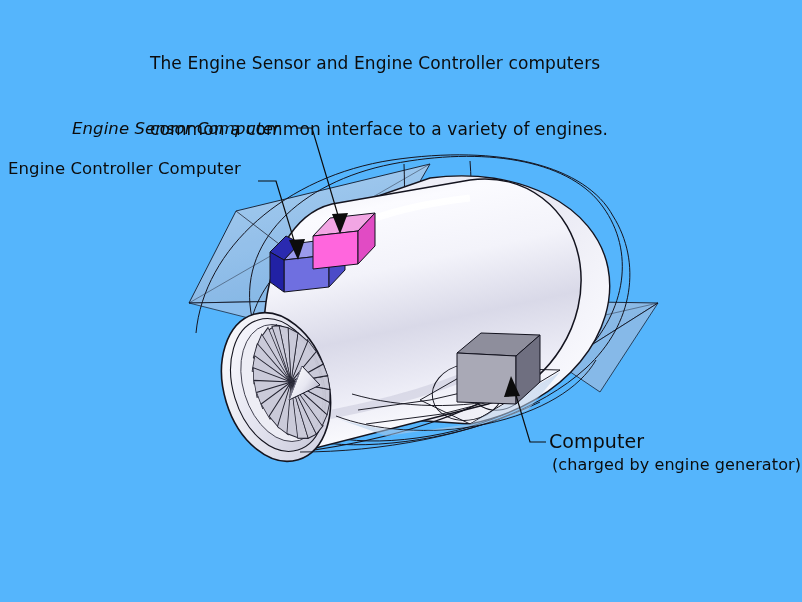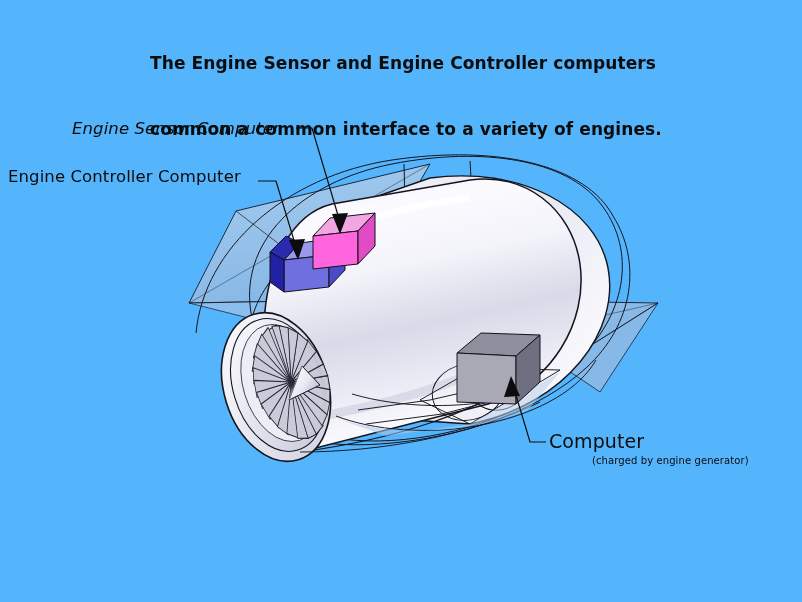--- a/index.html
+++ b/index.html
@@ -8,30 +8,30 @@
     background:#55b5fc;
     font-family:"DejaVu Sans","Liberation Sans",sans-serif;
     position:relative;
   }
   #stage{position:absolute;left:0;top:0;width:802px;height:602px;}
   svg#scene{position:absolute;left:0;top:0;width:802px;height:602px;}
 
   .title-block{
     position:absolute;left:150px;top:8px;
     color:#0c0c0c;font-size:17px;line-height:22px;
-    white-space:pre;letter-spacing:0.1px;font-weight:bold;
+    white-space:pre;letter-spacing:0.1px;
   }
   .lbl{
     position:absolute;color:#0c0c0c;font-size:16.5px;
     white-space:nowrap;letter-spacing:0.1px;
   }
-  #label-ctrl{left:8px;top:167px;}
+  #label-ctrl{left:8px;top:159px;}
   #label-sensor{left:72px;top:119px;font-style:italic;}
   #label-battery{left:549px;top:430px;font-size:19px;}
-  #label-battery-sub{left:552px;top:455px;font-size:10px;margin-left:40px;}
+  #label-battery-sub{left:552px;top:455px;font-size:16px;}
 </style>
 </head>
 <body style="background: rgb(85, 181, 252);">
 
 <div id="stage">
 
   <svg id="scene" viewBox="0 0 802 602">
     <defs>
       <linearGradient id="nacelleBody" x1="0" y1="0" x2="0.25" y2="1">
         <stop offset="0%" stop-color="#e9e9f2"></stop>

